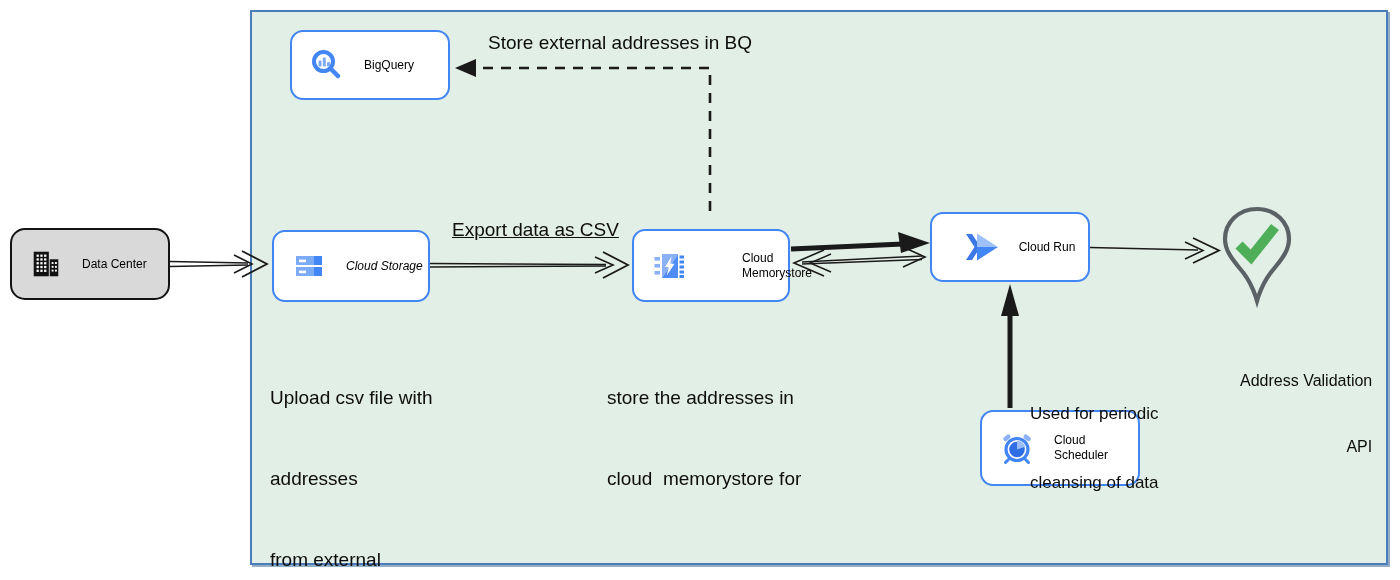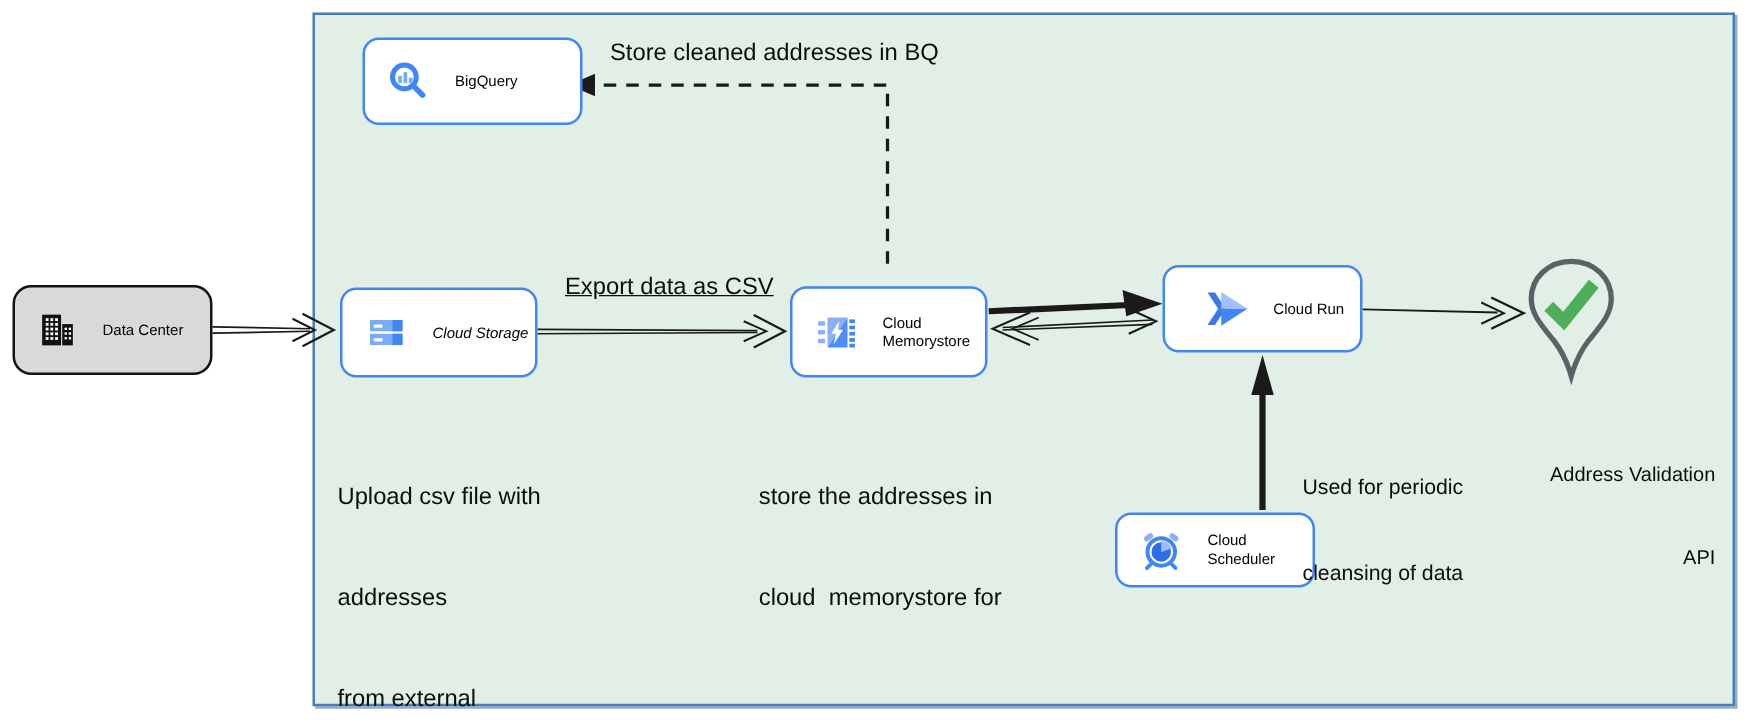--- a/index.html
+++ b/index.html
@@ -100,21 +100,21 @@
           <rect x="24" y="20" width="2" height="2"></rect>
             <rect x="27.5" y="20" width="2" height="2"></rect>
           <rect x="24" y="24" width="2" height="2"></rect>
             <rect x="27.5" y="24" width="2" height="2"></rect>
         </g>
       </svg>
     </span>
     <span class="label">Data Center</span>
   </div>
 
-  <div class="node" style="left:290px;top:30px;width:176px;height:70px;">
+  <div class="node" style="left:290px;top:30px;width:160px;height:70px;">
     <span>
       <svg width="36" height="36" viewBox="0 0 36 36">
         <circle cx="14.5" cy="14.5" r="9.5" fill="#fff" stroke="#4285f4" stroke-width="4"></circle>
         <g fill="#7baaf7">
           <rect x="9.5" y="13.5" width="3" height="6" rx="1"></rect>
           <rect x="13.8" y="10.5" width="3" height="9" rx="1"></rect>
           <rect x="18" y="15" width="3" height="4.5" rx="1"></rect>
         </g>
         <line x1="21.5" y1="21.5" x2="29" y2="29" stroke="#4285f4" stroke-width="4.5" stroke-linecap="round"></line>
       </svg>
@@ -149,35 +149,35 @@
         <polygon points="20.5,8.5 14,19 17.8,19 15.8,27.5 23.5,15.8 19.3,15.8" fill="#ffffff"></polygon>
         <g fill="#4285f4">
           <rect x="28.5" y="7.5" width="4.5" height="3"></rect>
           <rect x="28.5" y="12.5" width="4.5" height="3"></rect>
           <rect x="28.5" y="17.5" width="4.5" height="3"></rect>
           <rect x="28.5" y="22.5" width="4.5" height="3"></rect>
           <rect x="28.5" y="27" width="4.5" height="3"></rect>
         </g>
       </svg>
     </span>
-    <span class="label" style="max-width:88px;">Cloud Memorystore</span>
+    <span class="label" style="max-width:88px;margin-left:36px;">Cloud Memorystore</span>
   </div>
 
   <div class="node" style="left:930px;top:212px;width:160px;height:70px;justify-content:center;">
     <span>
       <svg width="38" height="36" viewBox="0 0 38 36">
         <polygon points="4,5 10,5 18.5,18 10,31 4,31 12.5,18" fill="#3c78e8"></polygon>
         <polygon points="15,4.5 36,18 15,18" fill="#9ec1fb"></polygon>
         <polygon points="15,18 36,18 15,31.5" fill="#4285f4"></polygon>
       </svg>
     </span>
     <span class="label">Cloud Run</span>
   </div>
 
-  <div class="node" style="left:892px;top:410px;width:160px;height:60px;">
+  <div class="node" style="left:980px;top:410px;width:160px;height:76px;">
     <span>
       <svg width="36" height="36" viewBox="0 0 36 36">
         <rect x="4" y="5.5" width="8" height="4.5" rx="2.2" fill="#8ab0f8" transform="rotate(-38 8 8)"></rect>
         <rect x="24" y="5.5" width="8" height="4.5" rx="2.2" fill="#8ab0f8" transform="rotate(38 28 8)"></rect>
         <circle cx="18" cy="19.5" r="11" fill="#ffffff" stroke="#4285f4" stroke-width="3.2"></circle>
         <circle cx="18" cy="19.5" r="7.8" fill="#2f6de4"></circle>
         <path d="M18 19.5 L18 10.8 A8.7 8.7 0 0 1 26.3 16.8 Z" fill="#9bbdf9"></path>
         <line x1="9.5" y1="29.5" x2="6.5" y2="32.5" stroke="#4285f4" stroke-width="3" stroke-linecap="round"></line>
         <line x1="26.5" y1="29.5" x2="29.5" y2="32.5" stroke="#4285f4" stroke-width="3" stroke-linecap="round"></line>
       </svg>
@@ -185,25 +185,25 @@
     <span class="label">Cloud Scheduler</span>
   </div>
 
   <div style="position:absolute;left:1221px;top:206px;">
     <svg width="72" height="106" viewBox="0 0 72 106">
       <path d="M36 3 C17.5 3 4 16.5 4 33 C4 46 13 55 22.5 67 C27.5 73.5 31.5 81.5 34.5 90 L36 95 L37.5 90 C40.5 81.5 44.5 73.5 49.5 67 C59 55 68 46 68 33 C68 16.5 54.5 3 36 3 Z" fill="none" stroke-width="4.2" stroke="#5b6266"></path>
       <polyline points="18,39 30,51 54,21" fill="none" stroke-width="10" stroke-linecap="butt" stroke-linejoin="miter" stroke="#4faf58"></polyline>
     </svg>
   </div>
 
-  <div class="edge-label" style="left:488px;top:32px;">Store cleaned addresses in BQ</div>
+  <div class="edge-label" style="left:488px;top:32px;">Store external addresses in BQ</div>
 
   <div class="edge-label" style="left:452px;top:219px;text-decoration:underline;">Export data as CSV</div>
 
-  <div class="note small-note" style="left:1030px;top:332px;margin-left:12px;">
+  <div class="note small-note" style="left:1030px;top:356px;">
     <div>Used for periodic</div>
     <div>cleansing of data</div>
   </div>
 
   <div class="note" style="left:270px;top:330px;">
     <div>Upload csv file with</div>
     <div>addresses</div>
     <div>from external</div>
     
   </div>

